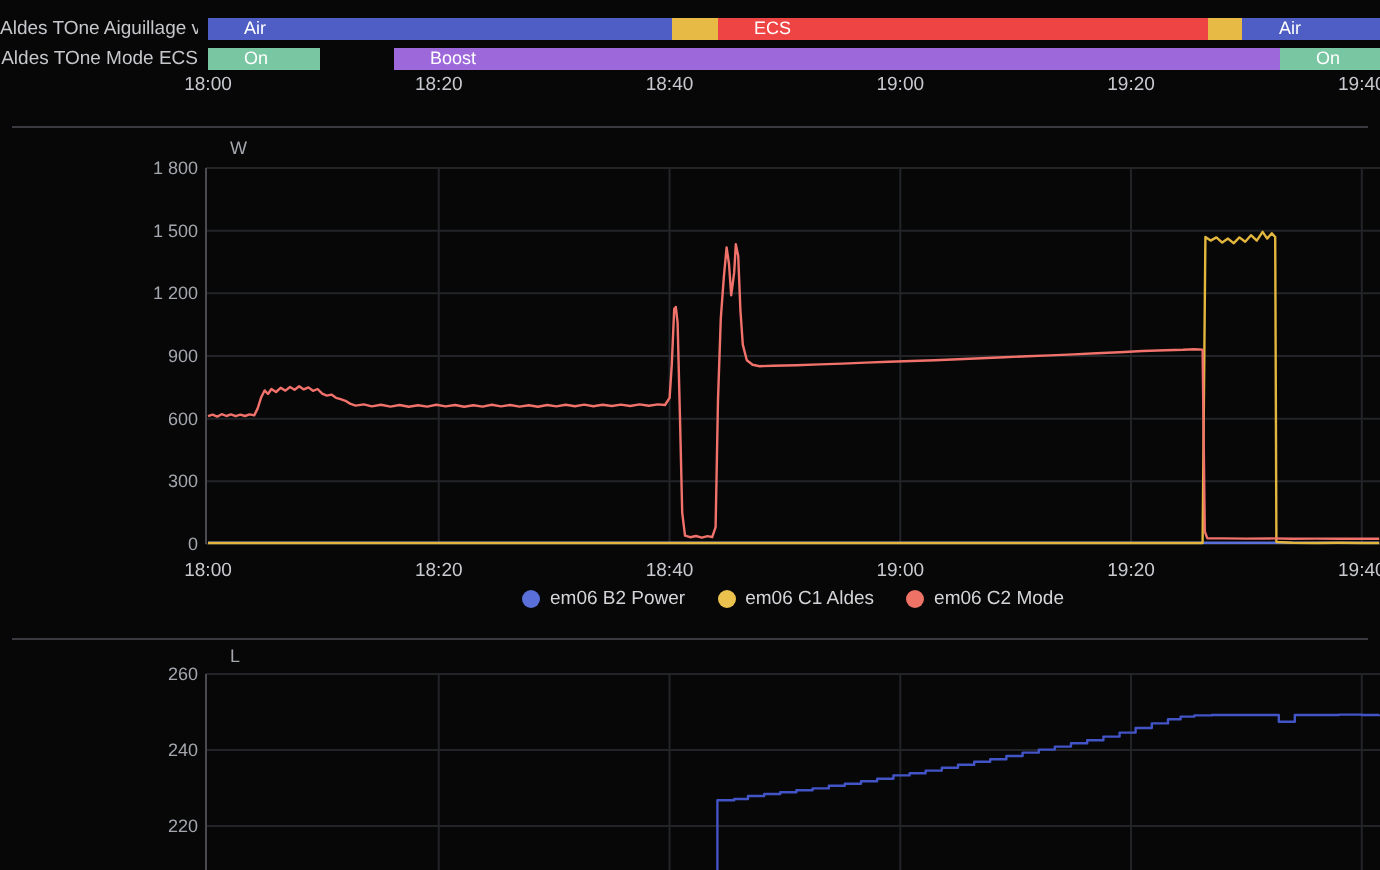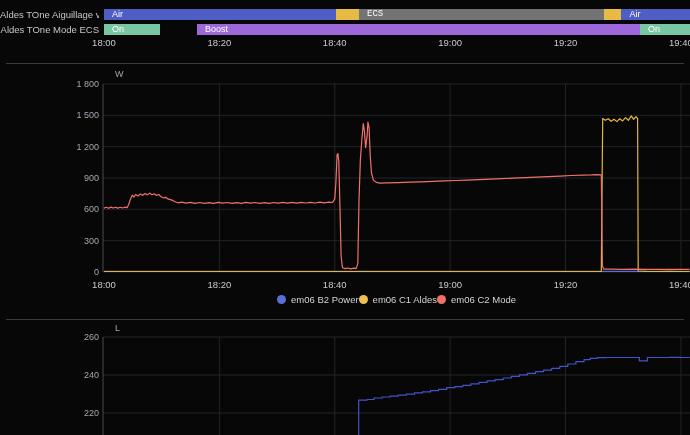--- a/index.html
+++ b/index.html
@@ -2,47 +2,47 @@
 <html><head>
 <meta charset="utf-8">
 <style>
   html,body{margin:0;padding:0;background:#070708;}
   .stage{position:relative;width:690px;height:435px;background:#070708;overflow:hidden;
          font-family:"Liberation Sans",sans-serif;-webkit-font-smoothing:antialiased;}
   .tl-label{position:absolute;left:0;width:99px;text-align:right;font-size:9.5px;color:#c6c7cb;
             line-height:11px;white-space:nowrap;overflow:hidden;}
   .tl-bar{position:absolute;left:104px;right:0;height:11px;}
   .tl-seg{position:absolute;top:0;height:11px;font-size:9px;color:#ffffff;line-height:11px;
-          padding-left:8px;box-sizing:border-box;white-space:nowrap;overflow:hidden;}
+          padding-left:18px;box-sizing:border-box;white-space:nowrap;overflow:hidden;}
   .tl-axis{position:absolute;left:0;right:0;top:37px;height:12px;}
   .tl-tick{position:absolute;width:34px;margin-left:-17px;text-align:center;font-size:9.5px;color:#c9cacf;}
   .sep{position:absolute;left:6px;right:6px;height:1px;background:#3a3b40;}
   .legend{position:absolute;left:103px;width:587px;top:293px;height:13px;display:flex;
-          justify-content:center;align-items:center;}
+          justify-content:center;align-items:center;gap:16px;}
   .legend-item{display:flex;align-items:center;gap:5px;cursor:pointer;}
   .legend-dot{width:9px;height:9px;border-radius:50%;}
   .legend-text{font-size:9.5px;color:#d4d5d8;white-space:nowrap;}
   svg{position:absolute;left:0;display:block;}
   svg text{font-family:"Liberation Sans",sans-serif;}
   .ytick{font-size:9px;fill:#a4a7ae;}
   .xtick{font-size:9.5px;fill:#c9cacf;}
   .unit{font-size:9px;fill:#a4a7ae;}
 </style>
 </head>
 <body>
 
 <div class="stage">
 
   <div>
     <div class="tl-label" style="top:9px;">Aldes TOne Aiguillage vanne</div>
     <div class="tl-label" style="top:24px;">Aldes TOne Mode ECS</div>
     <div class="tl-bar" style="top:9px;" id="tl-row-0">
         <div class="tl-seg" style="left: 0px; width: 231.914px; background: rgb(78, 94, 196);">Air</div>
         <div class="tl-seg" style="left: 231.914px; width: 23.076px; background: rgb(231, 186, 69);"></div>
-        <div class="tl-seg" style="left: 254.99px; width: 245.183px; background: #737373; font-family: Liberation Mono, monospace;">ECS</div>
+        <div class="tl-seg" style="left: 254.99px; width: 245.183px; background: #ef4444;">ECS</div>
         <div class="tl-seg" style="left: 500.172px; width: 17.307px; background: rgb(231, 186, 69);"></div>
         <div class="tl-seg" style="left: 517.479px; width: 68.6511px; background: rgb(78, 94, 196);">Air</div>
       </div>
     <div class="tl-bar" style="top:24px;" id="tl-row-1">
         <div class="tl-seg" style="left: 0px; width: 55.9593px; background: rgb(121, 198, 163);">On</div>
         <div class="tl-seg" style="left: 55.9593px; width: 479.981px; background: rgb(157, 104, 218); margin-left: 37px;">Boost</div>
         <div class="tl-seg" style="left: 535.94px; width: 50.1903px; background: rgb(121, 198, 163);">On</div>
       </div>
     <div class="tl-axis" id="tl-axis">
         <div class="tl-tick" style="left: 104px;">18:00</div>

